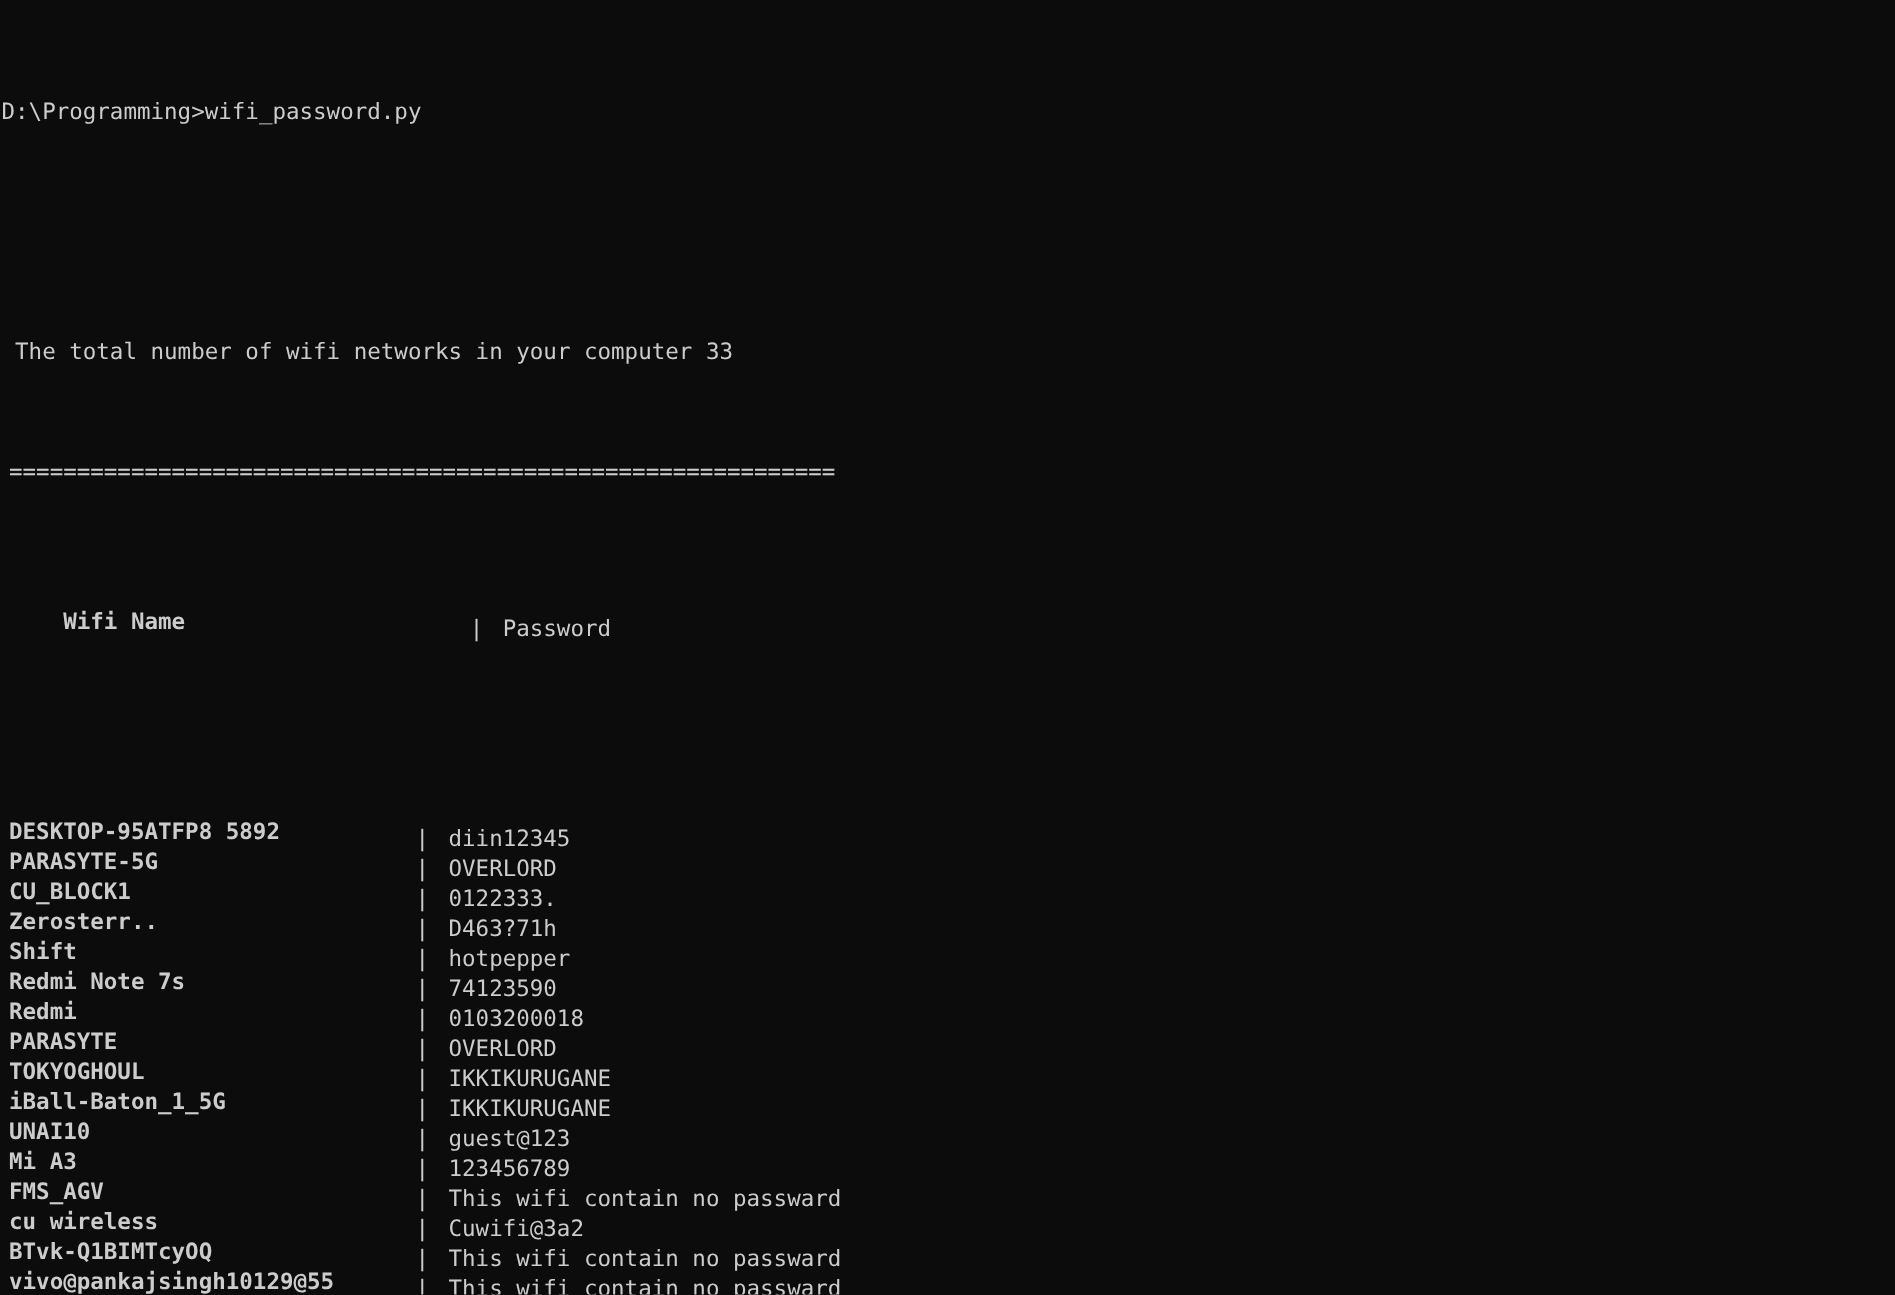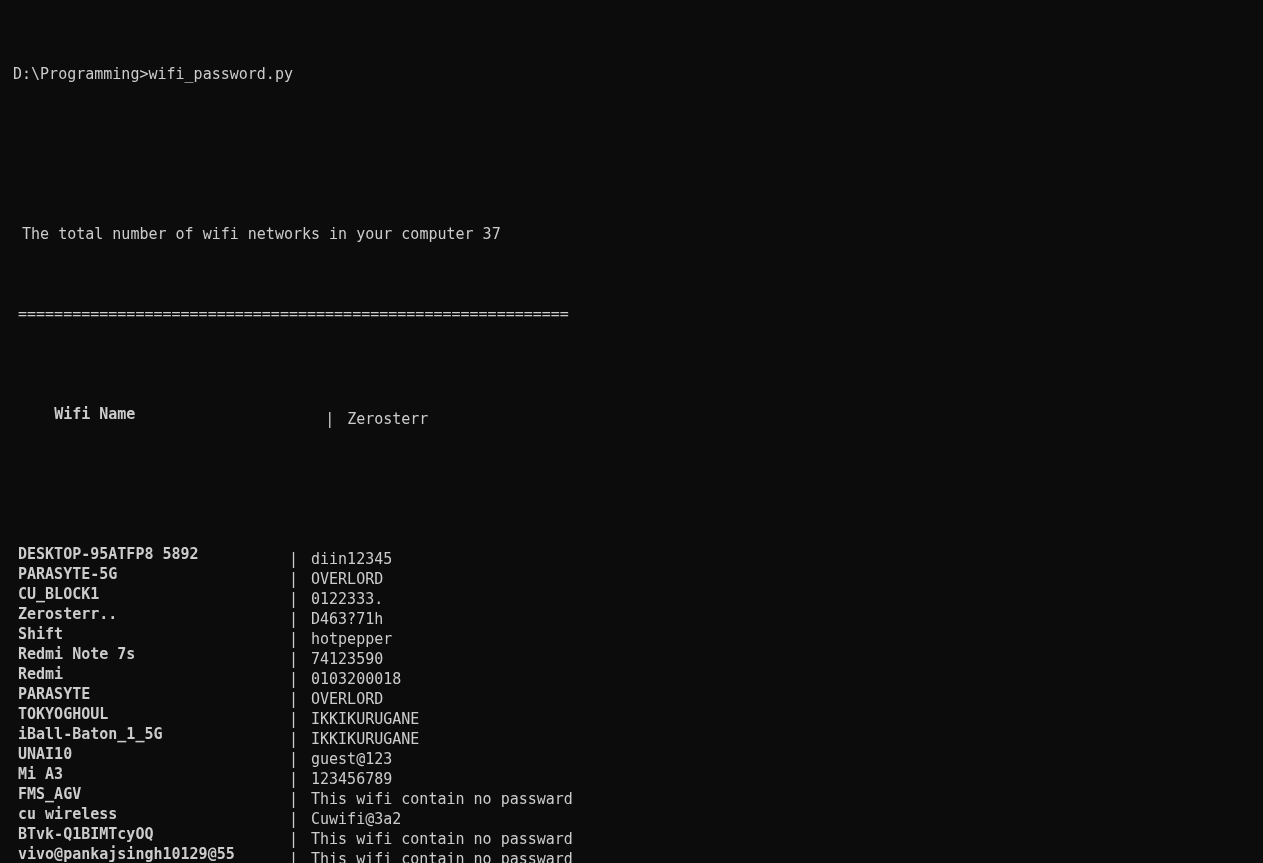--- a/index.html
+++ b/index.html
@@ -16,21 +16,21 @@
   }
   #terminal {
     position: relative;
     width: 1263px;
     height: 863px;
     background: #0c0c0c;
     color: #cccccc;
     font-family: "DejaVu Sans Mono", "Liberation Mono", monospace;
     font-size: 15px;
     line-height: 20px;
-    padding: 4px 0 0 12px;
+    padding: 4px 0 0 0;
     box-sizing: border-box;
     white-space: pre;
     letter-spacing: 0px;
   }
   .line {
     height: 20px;
     line-height: 20px;
     white-space: pre;
     padding-left: 1px;
     font-family: "DejaVu Sans Mono", "Liberation Mono", monospace;
@@ -72,26 +72,26 @@
 </style>
 </head>
 <body>
 
 <div id="terminal">
 
   <div class="line">D:\Programming&gt;wifi_password.py</div>
 
   <div class="line blank">&nbsp;</div>
 
-  <div class="line"> The total number of wifi networks in your computer 37</div>
+  <div class="line"> The total number of wifi networks in your computer 33</div>
 
   <div class="line sep-rule">=============================================================</div>
 
   <div class="row">
-    <span class="col-name">Wifi Name</span><span class="col-sep">|</span><span class="col-pass">Zerosterr</span>
+    <span class="col-name">Wifi Name</span><span class="col-sep">|</span><span class="col-pass">Password</span>
   </div>
 
   <div class="line blank">&nbsp;</div>
 
   <div id="rows-container"><div class="row"><span class="col-name">DESKTOP-95ATFP8 5892</span><span class="col-sep">|</span><span class="col-pass">diin12345</span></div><div class="row"><span class="col-name">PARASYTE-5G</span><span class="col-sep">|</span><span class="col-pass">OVERLORD</span></div><div class="row"><span class="col-name">CU_BLOCK1</span><span class="col-sep">|</span><span class="col-pass">0122333.</span></div><div class="row"><span class="col-name">Zerosterr..</span><span class="col-sep">|</span><span class="col-pass">D463?71h</span></div><div class="row"><span class="col-name">Shift</span><span class="col-sep">|</span><span class="col-pass">hotpepper</span></div><div class="row"><span class="col-name">Redmi Note 7s</span><span class="col-sep">|</span><span class="col-pass">74123590</span></div><div class="row"><span class="col-name">Redmi</span><span class="col-sep">|</span><span class="col-pass">0103200018</span></div><div class="row"><span class="col-name">PARASYTE</span><span class="col-sep">|</span><span class="col-pass">OVERLORD</span></div><div class="row"><span class="col-name">TOKYOGHOUL</span><span class="col-sep">|</span><span class="col-pass">IKKIKURUGANE</span></div><div class="row"><span class="col-name">iBall-Baton_1_5G</span><span class="col-sep">|</span><span class="col-pass">IKKIKURUGANE</span></div><div class="row"><span class="col-name">UNAI10</span><span class="col-sep">|</span><span class="col-pass">guest@123</span></div><div class="row"><span class="col-name">Mi A3</span><span class="col-sep">|</span><span class="col-pass">123456789</span></div><div class="row"><span class="col-name">FMS_AGV</span><span class="col-sep">|</span><span class="col-pass">This wifi contain no passward</span></div><div class="row"><span class="col-name">cu wireless</span><span class="col-sep">|</span><span class="col-pass">Cuwifi@3a2</span></div><div class="row"><span class="col-name">BTvk-Q1BIMTcyOQ</span><span class="col-sep">|</span><span class="col-pass">This wifi contain no passward</span></div><div class="row"><span class="col-name">vivo@pankajsingh10129@55</span><span class="col-sep">|</span><span class="col-pass">This wifi contain no passward</span></div></div>
 
   
 
 </div>
 

